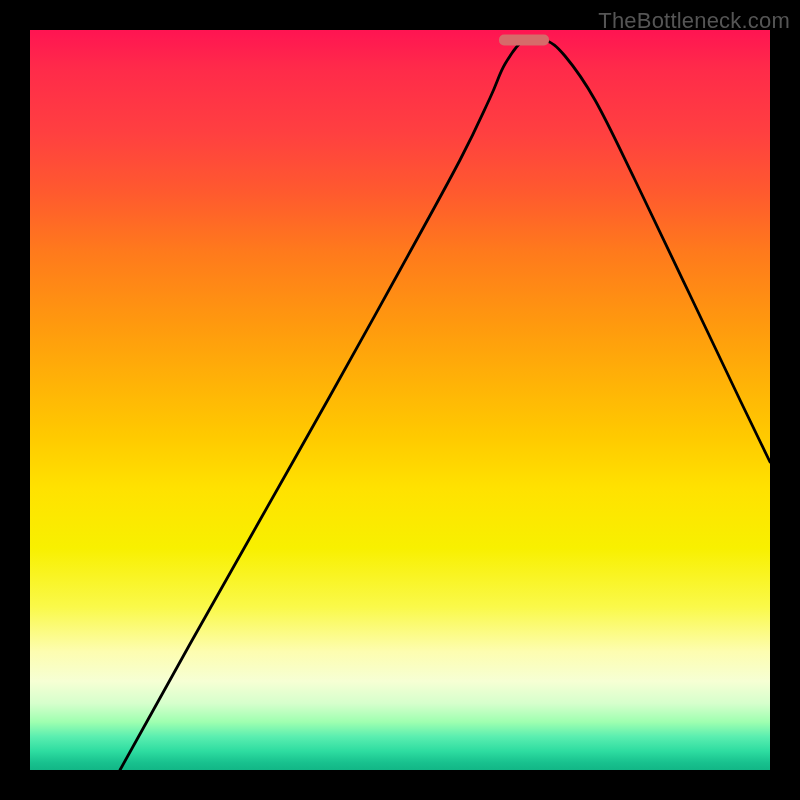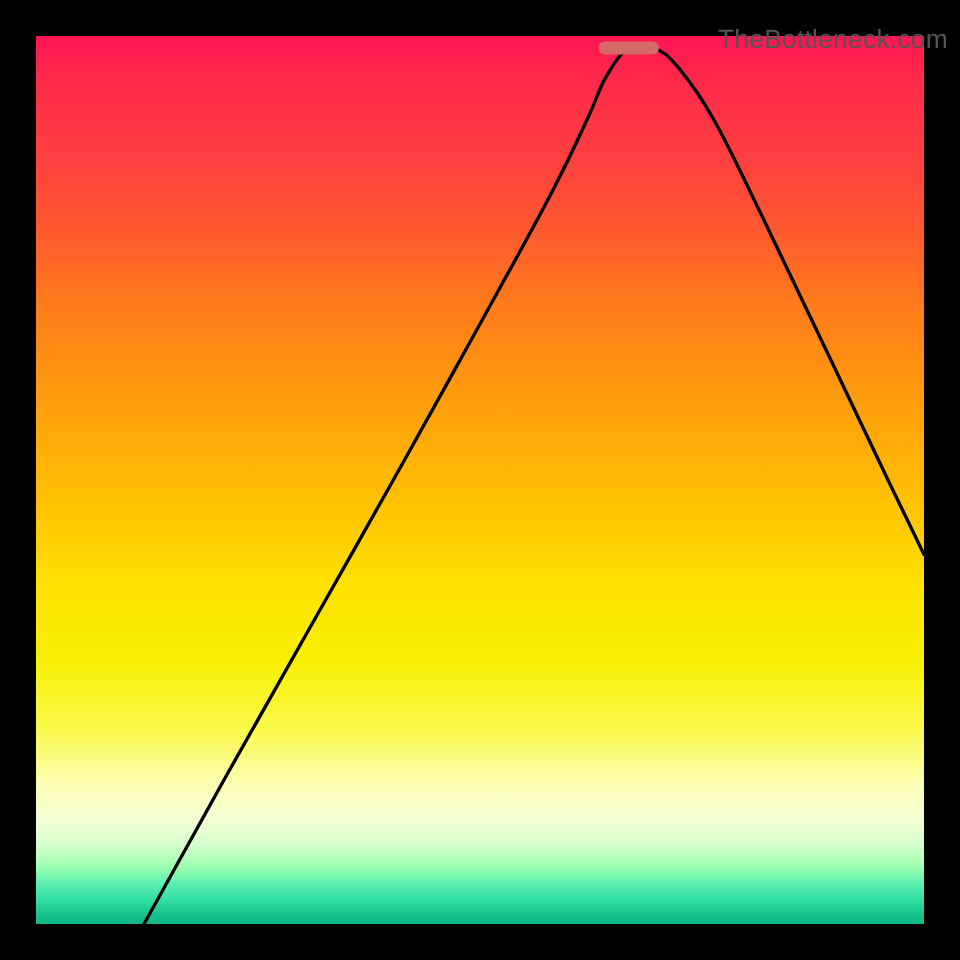--- a/index.html
+++ b/index.html
@@ -6,21 +6,21 @@
   body {
     width: 800px;
     height: 800px;
     background: #000;
     position: relative;
     overflow: hidden;
     font-family: Arial, Helvetica, sans-serif;
   }
   .watermark {
     position: absolute;
-    top: 20px;
+    top: 8px;
     right: 10px;
     color: #555;
     font-size: 22px;
     font-weight: 500;
     letter-spacing: 0.2px;
     z-index: 5;
   }
   .plot {
     position: absolute;
     left: 30px;

